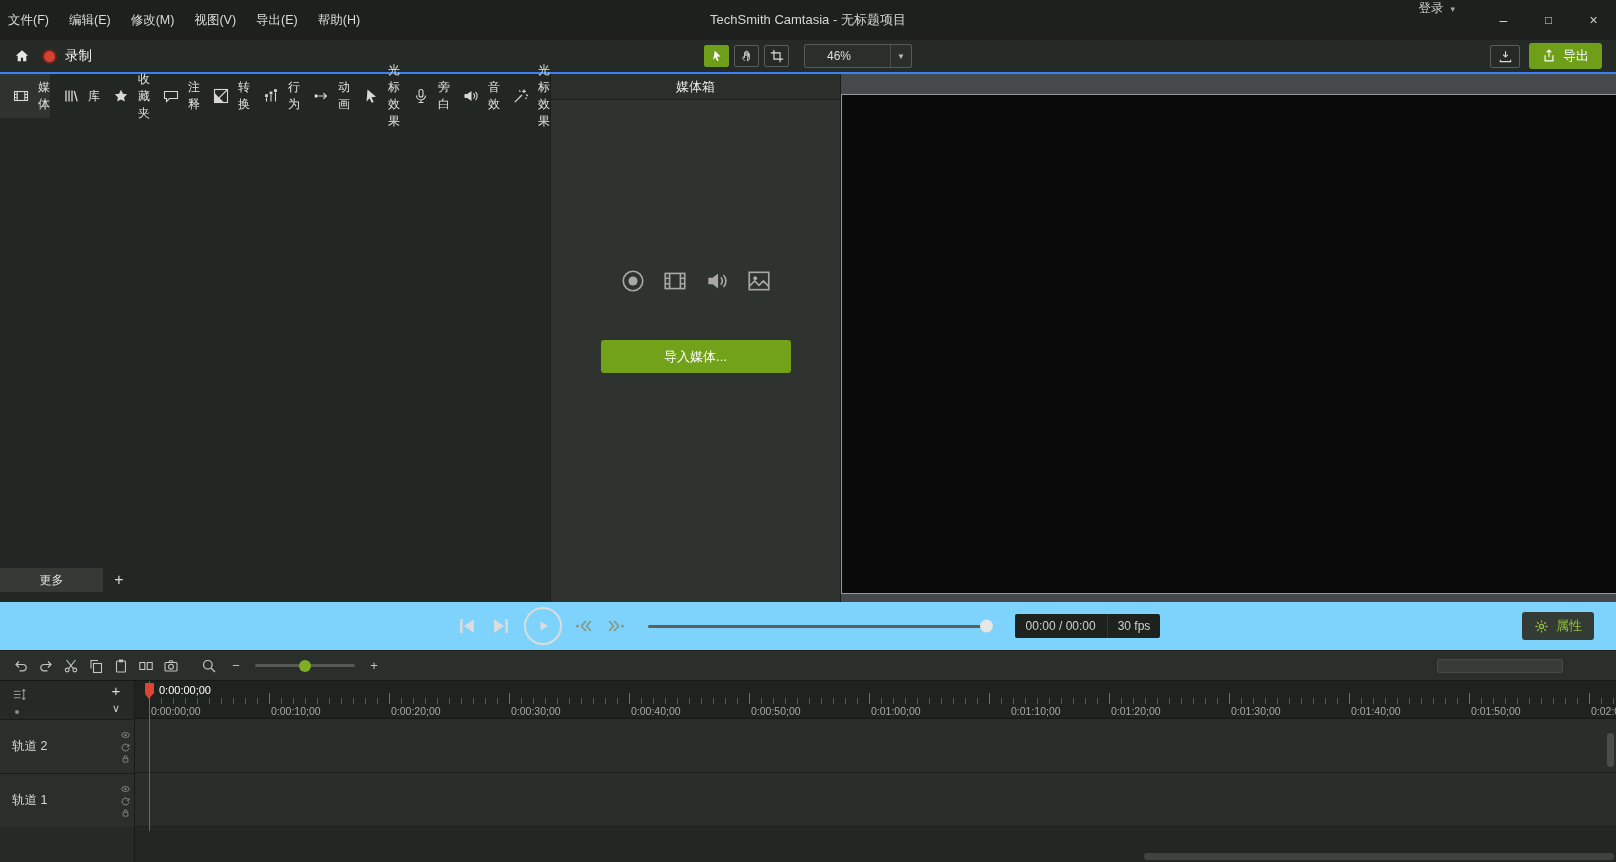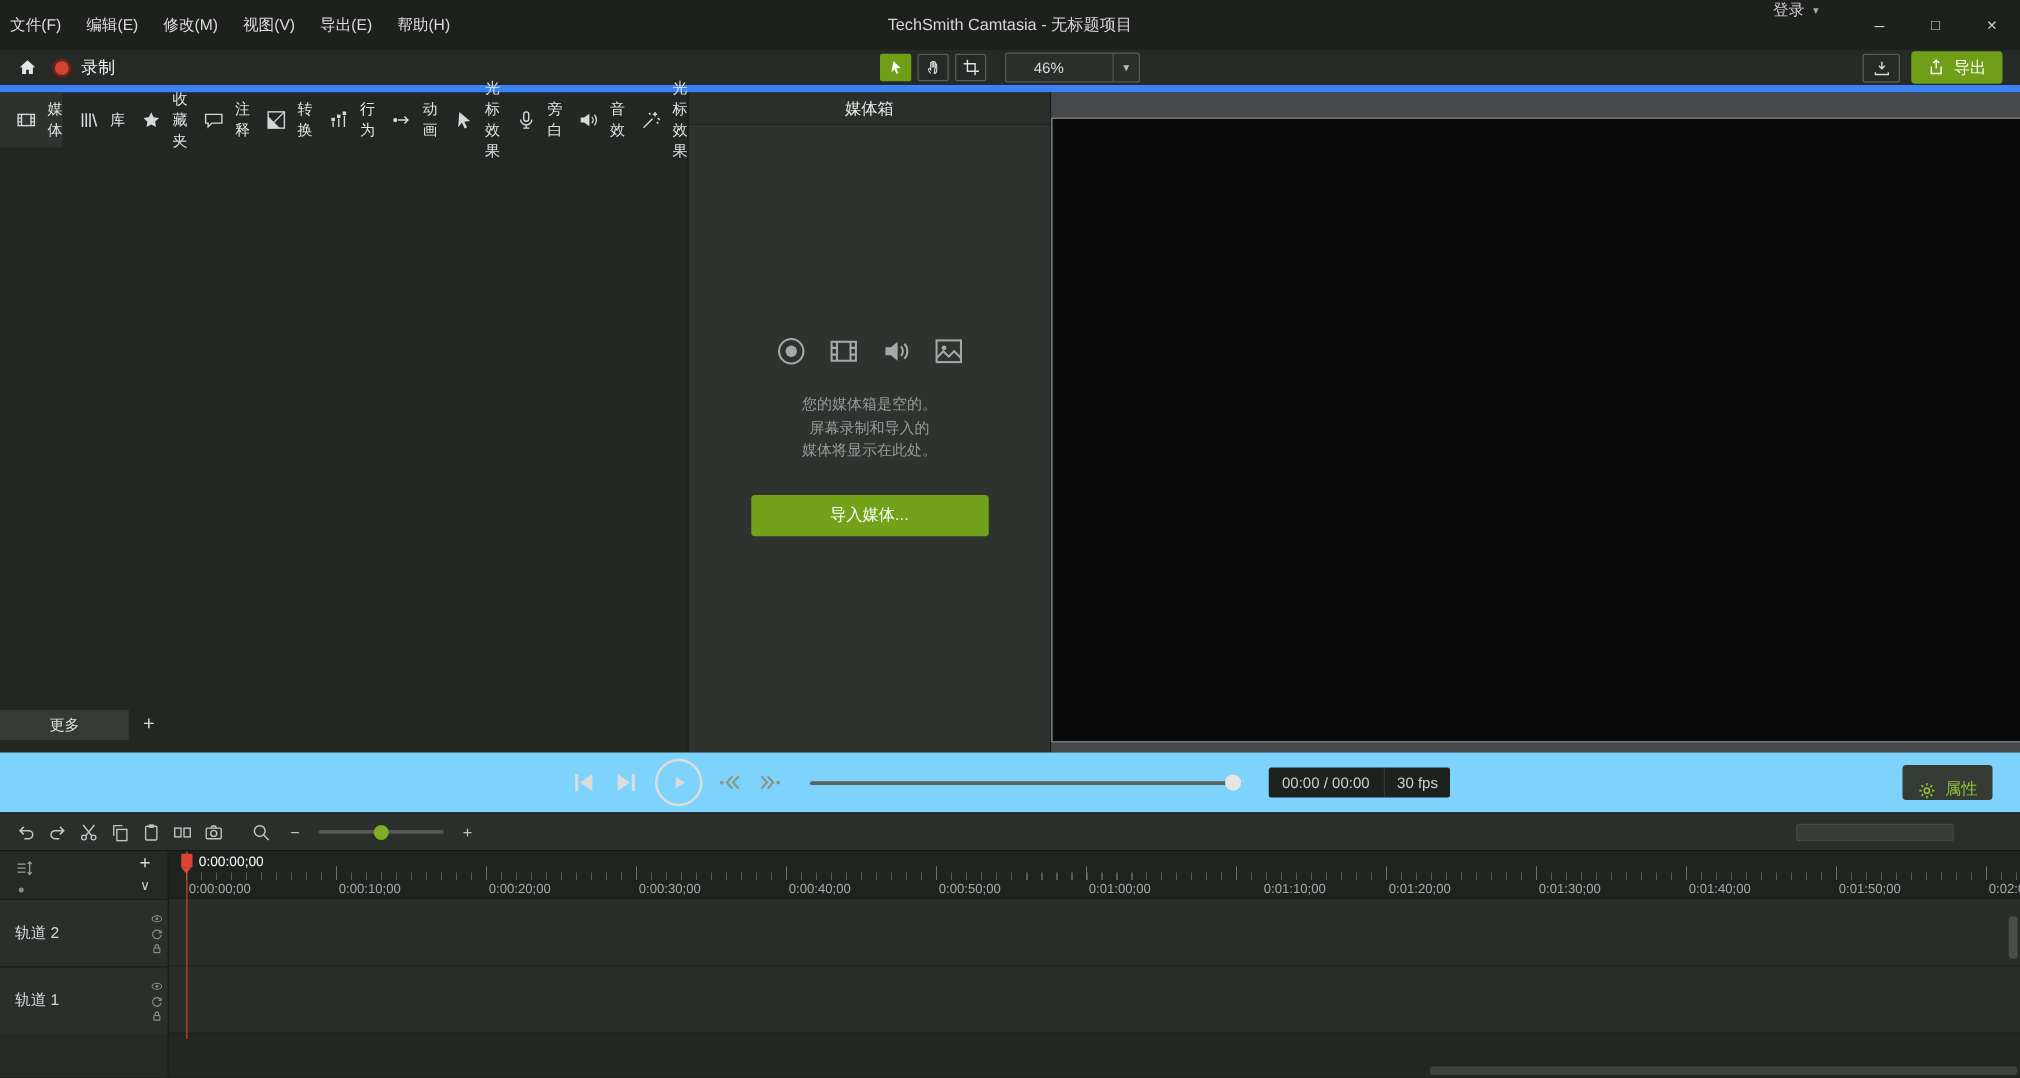--- a/index.html
+++ b/index.html
@@ -13,21 +13,21 @@
   .menus { display:flex; gap:20px; padding-left:8px; font-size:12.5px; color:#dcdcdc; }
   .menu-item { cursor:default; }
   .win-title { position:absolute; left:50%; transform:translateX(-50%); font-size:13px; color:#d6d6d6; white-space:nowrap; }
   .menubar-right { margin-left:auto; display:flex; align-items:flex-start; height:100%; }
   .signin { display:flex; align-items:center; gap:7px; font-size:12.5px; color:#d0d0d0; margin-right:26px; }
   .signin .caret { font-size:9px; color:#a8a8a8; }
   .win-btn { width:45px; height:100%; display:flex; align-items:center; justify-content:center; font-size:14px; color:#cfcfcf; }
   .win-btn.max { font-size:12px; }
 
   
-  .toolbar { flex:0 0 34px; height:34px; background:#262a26; border-bottom:6px solid #3b82f6;
+  .toolbar { flex:0 0 34px; height:34px; background:#262a26; border-bottom:2px solid #3b82f6;
     display:flex; align-items:center; position:relative; }
   .tb-left { display:flex; align-items:center; gap:12px; padding-left:14px; }
   .icon-btn { display:flex; align-items:center; justify-content:center; background:none; border:none; }
   .record-btn { display:flex; align-items:center; gap:8px; font-size:13.5px; color:#f2f2f2; background:none; border:none; }
   .record-dot { width:15px; height:15px; border-radius:50%; background:#d24334; border:2px solid #6d211a; }
   .tb-center { position:absolute; left:50%; transform:translateX(-50%); display:flex; align-items:center; gap:5px; }
   .tool-btn { width:25px; height:22px; display:flex; align-items:center; justify-content:center;
     border:1px solid #5c5c5c; border-radius:2px; background:transparent; }
   .tool-btn.active { background:#6f9e19; border-color:#6f9e19; }
   .zoom-select { margin-left:10px; width:108px; height:24px; background:#2b2f2b; border:1px solid #585858;
@@ -67,21 +67,21 @@
   .pb-controls { display:flex; align-items:center; gap:12px; }
   .pb-btn { background:none; border:none; display:flex; align-items:center; justify-content:center; }
   .play-btn { width:38px; height:38px; border:2px solid #dcdcdc; border-radius:50%; background:none;
     display:flex; align-items:center; justify-content:center; }
   .pb-slider { width:345px; height:3px; background:#5d605d; border-radius:2px; position:relative; margin:0 8px; }
   .pb-thumb { position:absolute; right:0; top:50%; transform:translateY(-50%); width:13px; height:13px; border-radius:50%; background:#e6e6e6; }
   .time-group { display:flex; background:#1e221e; border-radius:2px; overflow:hidden; font-size:12px; color:#d0d0d0; }
   .time-box { padding:5px 11px; }
   .fps-box { padding:5px 10px; border-left:1px solid #333733; }
   .props-btn { position:absolute; right:22px; top:50%; transform:translateY(-50%); height:28px; padding:0 12px;
-    background:#343a34; border:none; border-radius:3px; display:flex; align-items:flex-end; gap:7px; color:#93c13a; font-size:13px; }
+    background:#343a34; border:none; border-radius:3px; display:flex; align-items:center; gap:7px; color:#93c13a; font-size:13px; }
 
   
   .tl-toolbar { flex:0 0 30px; background:#2b2f2b; border-top:1px solid #1c1f1c; display:flex; align-items:center; padding-left:8px; position:relative; }
   .tlt-btn { width:25px; height:23px; background:none; border:none; display:flex; align-items:center; justify-content:center; color:#c4c4c4; font-size:13px; }
   .tlt-zoom { display:flex; align-items:center; gap:11px; margin-left:18px; color:#c4c4c4; font-size:14px; }
   .tlt-slider { width:100px; height:3px; background:#565956; border-radius:2px; position:relative; }
   .tlt-thumb { position:absolute; left:50%; top:50%; transform:translate(-50%,-50%); width:12px; height:12px; border-radius:50%; background:#7fae25; }
   .tl-scroll-thumb { position:absolute; right:53px; top:8px; width:126px; height:14px; background:#383c38; border:1px solid #454945; border-radius:2px; }
 
   
@@ -293,25 +293,20 @@
           <svg width="26" height="26" viewBox="0 0 24 24" fill="none" stroke="#a8a8a8" stroke-width="1.5">
               <path d="M4 9v6h4l5 4V5L8 9z" fill="#a8a8a8" stroke="none"></path>
               <path d="M15.5 8.5a5 5 0 0 1 0 7M18 6.5a8 8 0 0 1 0 11"></path>
             </svg>
           <svg width="26" height="26" viewBox="0 0 24 24" fill="none" stroke="#a8a8a8" stroke-width="1.5">
               <rect x="3" y="4" width="18" height="16"></rect>
               <circle cx="8.5" cy="9.5" r="1.8" fill="#a8a8a8" stroke="none"></circle>
               <path d="M3 17l5-5 4 4 4-4 5 5"></path>
             </svg>
         </div>
-        <div class="bin-text">
-          <div>您的媒体箱是空的。</div>
-          <div>屏幕录制和导入的</div>
-          <div>媒体将显示在此处。</div>
-        </div>
         <button class="import-btn">导入媒体...</button>
       </div>
     </section>
 
     <section class="canvas-area">
       <div class="canvas"></div>
     </section>
   </div>
 
   <div class="playback">

